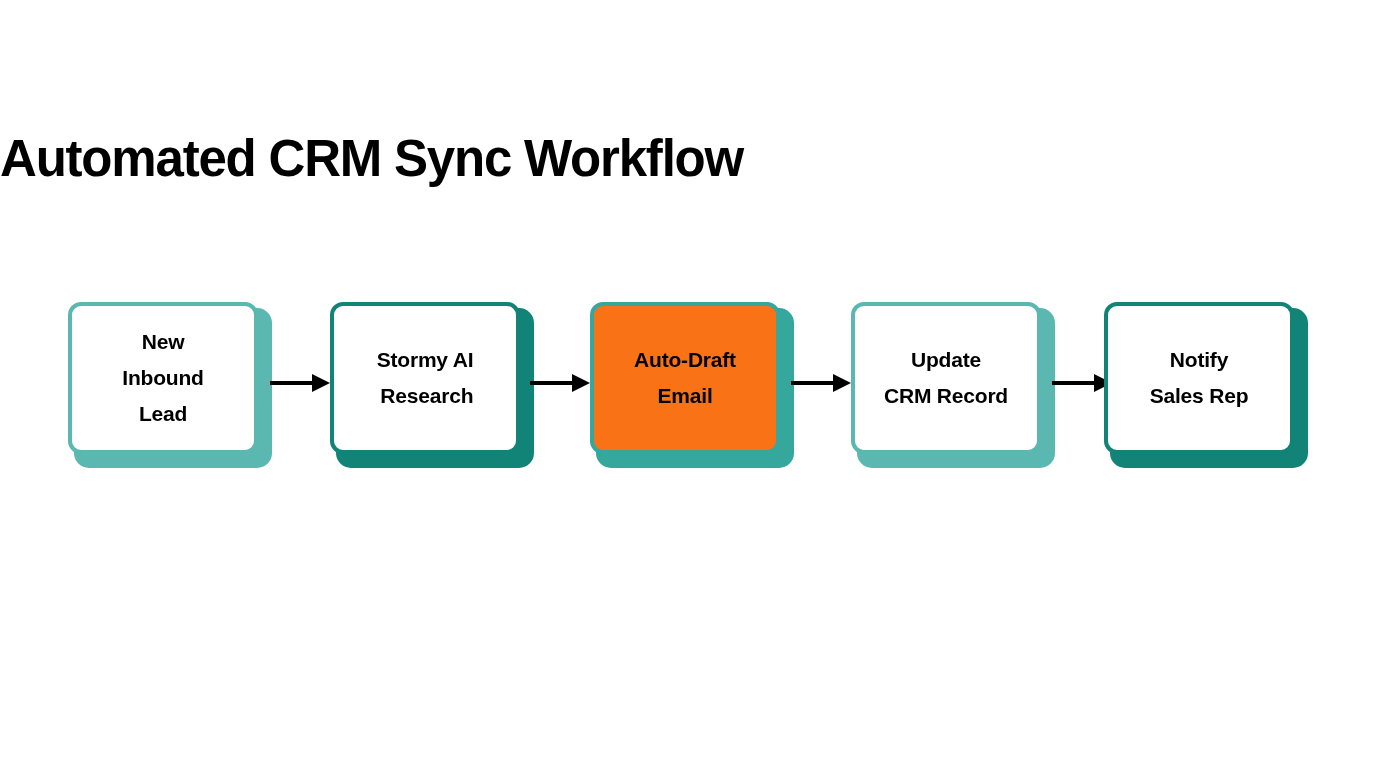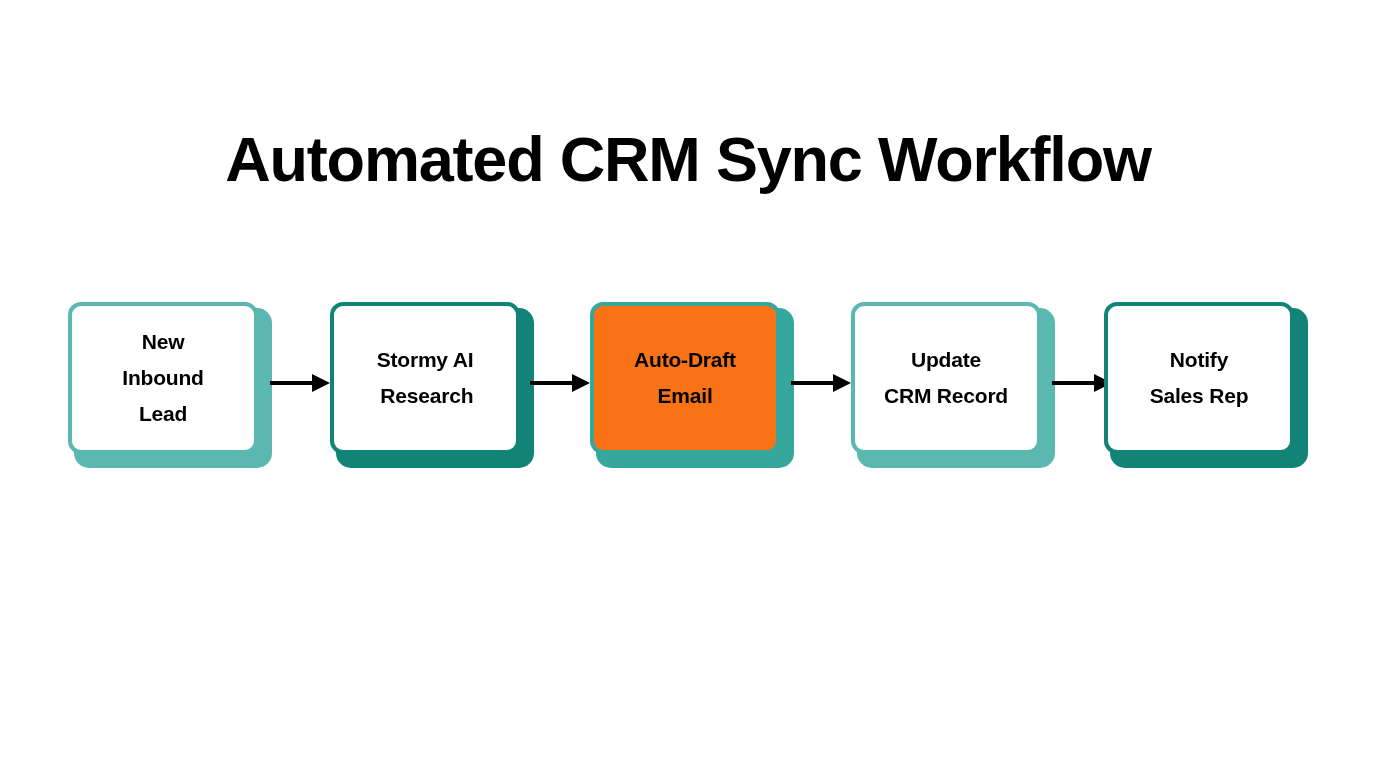--- a/index.html
+++ b/index.html
@@ -19,23 +19,22 @@
     height: 768px;
     background: #ffffff;
   }
 
   
   #diagram-title {
     position: absolute;
     left: 0;
     top: 118px;
     width: 1376px;
-    text-align: center;
     font-family: "Liberation Sans", sans-serif;
-    font-size: 63px;
+    font-size: 51px;
     font-weight: bold;
     letter-spacing: -1.2px;
     color: #000000;
     line-height: 82px;
     white-space: nowrap;
   }
 
   
   #flow-row {
     position: absolute;

